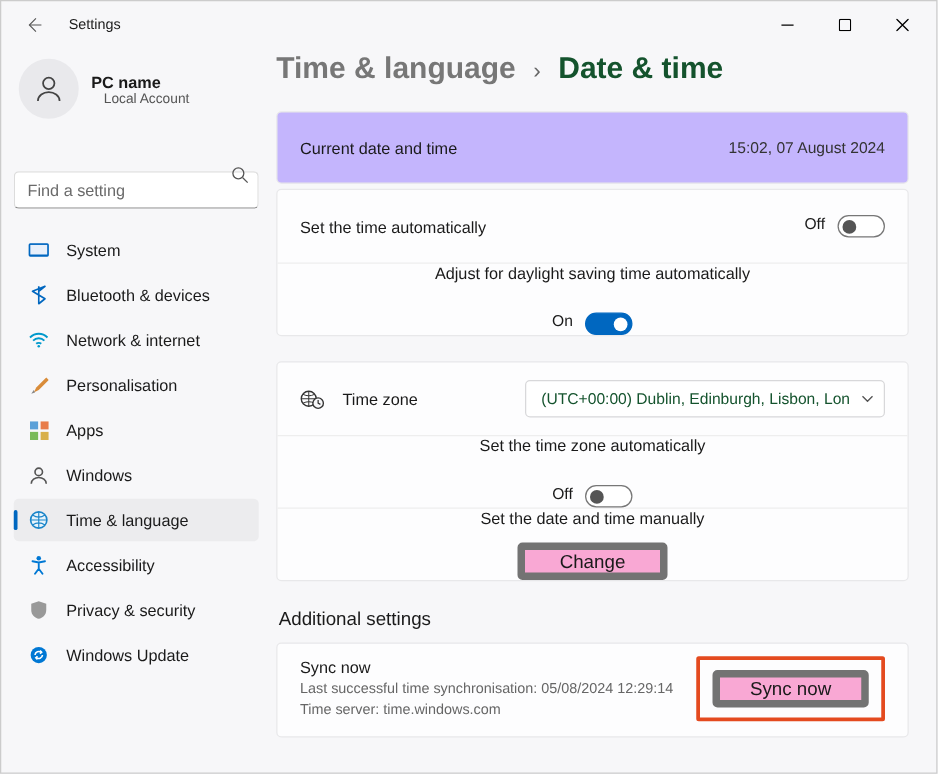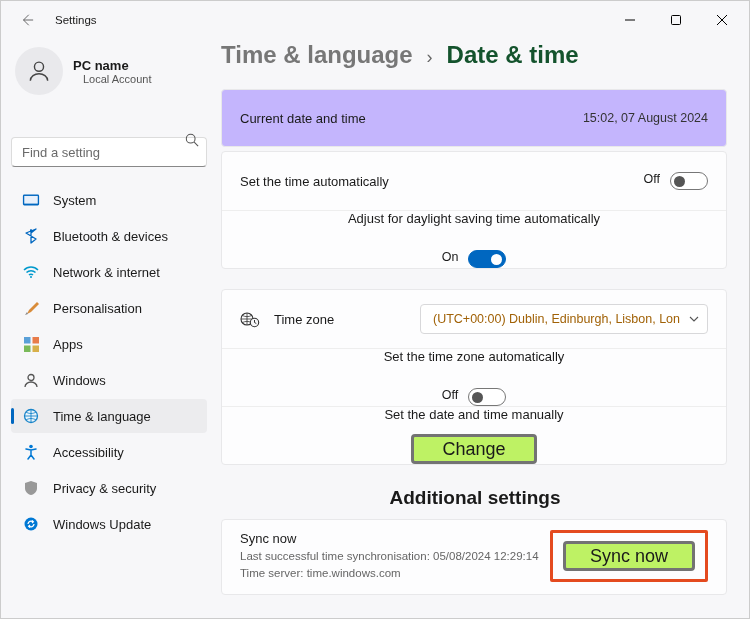--- a/index.html
+++ b/index.html
@@ -47,26 +47,26 @@
     .toggle.off { background: #fff; border: 1px solid #777; }
     .toggle.off::after { content: ""; position: absolute; left: 3px; top: 2.5px; width: 11px; height: 11px; background: #555; border-radius: 50%; }
     .toggle.on { background: #0067c0; border: 1px solid #0067c0; }
     .toggle.on::after { content: ""; position: absolute; right: 3px; top: 2.5px; width: 11px; height: 11px; background: #fff; border-radius: 50%; }
     
     .group { background: #fdfdfe; border: 1px solid #e8e8ea; border-radius: 4px; margin-bottom: 20px; }
     .group .row { display: flex; align-items: center; height: 58px; padding: 0 18px; }
     .group .row + .row { border-top: 1px solid #eee; flex-direction: column; }
     .tz-icon { margin-right: 14px; color: #333; }
     
-    .dropdown { border: 1px solid #d8d8da; border-radius: 4px; background: #fff; height: 30px; display: flex; align-items: center; padding: 0 8px 0 12px; font-size: 12.5px; color: #a16207; gap: 9px; width: 288px; justify-content: space-between; }
+    .dropdown { border: 1px solid #d8d8da; border-radius: 4px; background: #fff; height: 30px; display: flex; align-items: center; padding: 0 8px 0 12px; font-size: 12.5px; color: #14532d; gap: 9px; width: 288px; justify-content: space-between; }
     .dropdown-text { overflow: hidden; white-space: nowrap; }
     
-    .btn { border: 3px solid #737373; border-radius: 4px; background: #bef264; height: 30px; padding: 0 28px; font-size: 18px; display: flex; align-items: center; justify-content: center; }
-    
-    .section-header { font-size: 19px; font-weight: 700; margin: 22px 0 10px 2px; text-align: center; }
+    .btn { border: 6px solid #737373; border-radius: 4px; background: #f9a8d4; height: 30px; padding: 0 28px; font-size: 15px; display: flex; align-items: center; justify-content: center; }
+    
+    .section-header { font-size: 15px; font-weight: 400; margin: 22px 0 10px 2px; }
     
     .sync-card { background: #fdfdfe; border: 1px solid #e8e8ea; border-radius: 4px; padding: 10px 18px 12px 18px; display: flex; align-items: center; }
     .sync-left { flex: 1; }
     .sync-title { font-size: 13px; margin-bottom: 2px; }
     .sync-sub { font-size: 11.5px; color: #666; line-height: 1.4; }
     .sync-btn-wrap { border: 3px solid #e44a1f; padding: 8px 10px; border-radius: 2px; }
     
     svg { display: block; }
   </style>
 </head>

